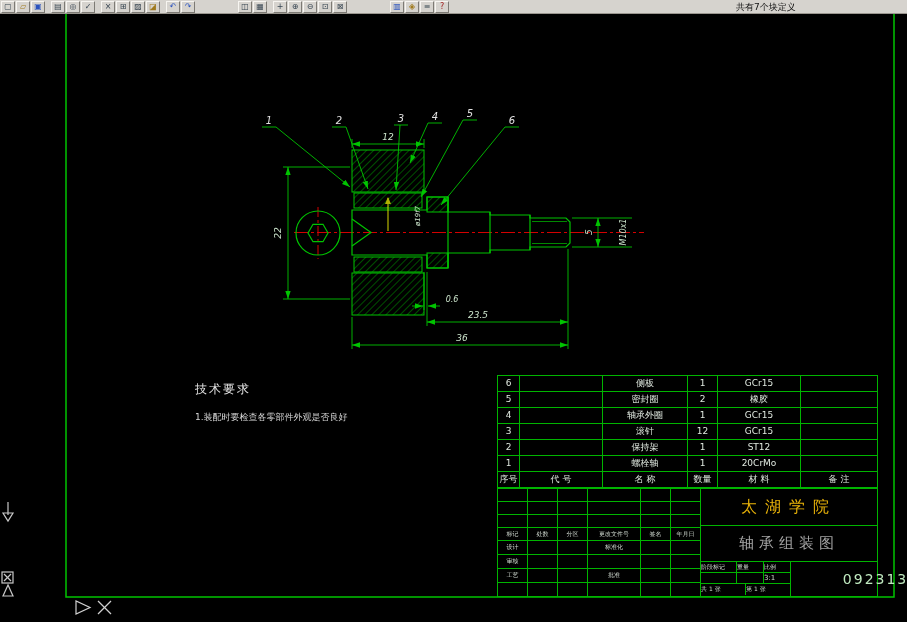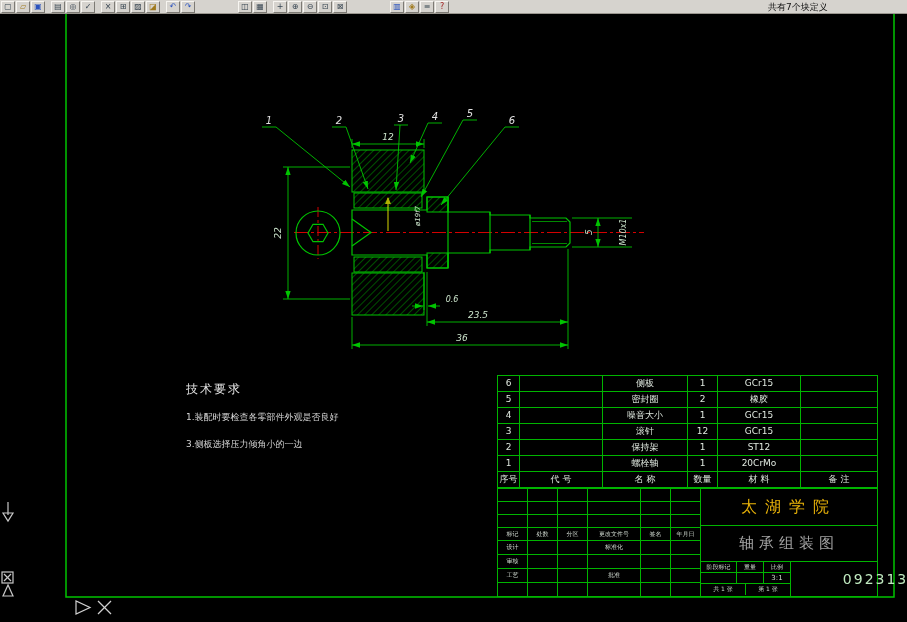--- a/index.html
+++ b/index.html
@@ -9,28 +9,28 @@
   .toolbar{position:absolute;top:0;left:0;width:907px;height:14px;background:#d6d3ce;
            border-bottom:1px solid #9a968f;display:flex;align-items:flex-start;padding:1px 0 0 1px;box-sizing:border-box;}
   .tbtn{width:14px;height:12px;flex:0 0 auto;background:#d6d3ce;border:1px solid;margin-right:1px;
         border-color:#f7f5f1 #7d7a74 #7d7a74 #f7f5f1;box-sizing:border-box;overflow:hidden;cursor:default;}
   .tbtn span{display:block;font-size:8px;line-height:10px;text-align:center;color:#34424f;}
   .tsep{width:5px;height:12px;flex:0 0 auto;}
   .tgap{width:42px;height:12px;flex:0 0 auto;}
   .c-gold span{color:#a07a1e;}
   .c-blue span{color:#2a52be;}
   .c-red span{color:#a02020;}
-  .tstatus{position:absolute;left:768px;top:1px;font-size:9px;color:#111;white-space:nowrap;}
+  .tstatus{position:absolute;left:736px;top:1px;font-size:9px;color:#111;white-space:nowrap;}
   
   svg.cad{position:absolute;left:0;top:14px;}
   svg text{font-family:"DejaVu Sans",sans-serif;}
   .dimtxt{font-style:italic;fill:#cde6cd;}
   .baltxt{font-style:italic;fill:#e2e2e2;}
   
-  .techreq{position:absolute;left:186px;top:381px;color:#d4d4d4;}
+  .techreq{position:absolute;left:195px;top:381px;color:#d4d4d4;}
   .techreq .tr-title{font-size:12px;letter-spacing:2px;color:#e6e6e6;margin-bottom:5px;}
   .techreq .tr-line{font-size:9px;line-height:16px;white-space:nowrap;margin-top:11px;}
   
   .bom{position:absolute;left:497px;top:375px;width:381px;border:1px solid #00b400;border-bottom:none;box-sizing:border-box;}
   .bom-row{display:flex;height:16px;border-bottom:1px solid #00b400;box-sizing:border-box;}
   .bom-cell{border-right:1px solid #00b400;box-sizing:border-box;font-size:9px;line-height:15px;
             text-align:center;color:#dfe8df;overflow:hidden;white-space:nowrap;flex:0 0 auto;}
   .c0{width:22px}.c1{width:83px}.c2{width:85px}.c3{width:30px}.c4{width:83px}.c5{width:76px;border-right:none;flex:1 1 auto;}
   
   .tblock{position:absolute;left:497px;top:488px;width:381px;height:109px;border:1px solid #00b400;box-sizing:border-box;}
@@ -41,21 +41,21 @@
   .l0{width:30px}.l1{width:30px}.l2{width:30px}.l3{width:53px}.l4{width:30px}.l5{width:29px;border-right:none;flex:1 1 auto;}
   .tb-right{position:absolute;left:203px;top:0;right:0;height:100%;}
   .tb-school{height:37px;border-bottom:1px solid #00b400;display:flex;align-items:center;justify-content:center;
              color:#eab308;font-size:16px;letter-spacing:8px;box-sizing:border-box;}
   .tb-title{height:36px;border-bottom:1px solid #00b400;display:flex;align-items:center;justify-content:center;
             color:#a3a3a3;font-size:15px;letter-spacing:5px;box-sizing:border-box;}
   .tb-bottom{height:34px;display:flex;box-sizing:border-box;}
   .tb-bl{width:90px;border-right:1px solid #00b400;box-sizing:border-box;}
   .tb-blrow{display:flex;height:11px;border-bottom:1px solid #00b400;box-sizing:border-box;}
   .tb-blrow:last-child{border-bottom:none;}
-  .tb-blcell{font-size:6px;line-height:10px;color:#cfd8cf;text-align:center;border-right:1px solid #00b400;
+  .tb-blcell{font-size:6px;line-height:10px;color:#cfd8cf;text-align:left;border-right:1px solid #00b400;
              box-sizing:border-box;overflow:hidden;white-space:nowrap;flex:0 0 auto;}
   .b0{width:36px}.b1{width:27px}.b2{width:26px;border-right:none;flex:1 1 auto;}
   .bs{width:45px}.bs2{width:44px;border-right:none;flex:1 1 auto;}
   .tb-br{position:absolute;left:90px;right:0;bottom:0;height:34px;display:flex;align-items:center;justify-content:center;
          color:#bfe9bf;font-size:14px;letter-spacing:2px;}
   .tb-bwrap{position:relative;flex:1 1 auto;}
 </style>
 </head>
 <body>
 
@@ -273,21 +273,20 @@
         <polygon points="76,601 76,614 90,607.5"></polygon>
         <line x1="98" y1="601" x2="111" y2="614"></line>
           <line x1="111" y1="601" x2="98" y2="614"></line>
       </g>
     </g>
   </svg>
 
   <div class="techreq">
     <div class="tr-title">技术要求</div>
     <div class="tr-line">1.装配时要检查各零部件外观是否良好</div>
-    <div class="tr-line">3.侧板选择压力倾角小的一边</div>
   </div>
 
   <div class="bom">
     <div class="bom-row">
       <div class="bom-cell c0">6</div>
       <div class="bom-cell c1"></div>
       <div class="bom-cell c2">侧板</div>
       <div class="bom-cell c3">1</div>
       <div class="bom-cell c4">GCr15</div>
       <div class="bom-cell c5"></div>
@@ -296,21 +295,21 @@
       <div class="bom-cell c0">5</div>
       <div class="bom-cell c1"></div>
       <div class="bom-cell c2">密封圈</div>
       <div class="bom-cell c3">2</div>
       <div class="bom-cell c4">橡胶</div>
       <div class="bom-cell c5"></div>
     </div>
     <div class="bom-row">
       <div class="bom-cell c0">4</div>
       <div class="bom-cell c1"></div>
-      <div class="bom-cell c2">噪音大小</div>
+      <div class="bom-cell c2">轴承外圈</div>
       <div class="bom-cell c3">1</div>
       <div class="bom-cell c4">GCr15</div>
       <div class="bom-cell c5"></div>
     </div>
     <div class="bom-row">
       <div class="bom-cell c0">3</div>
       <div class="bom-cell c1"></div>
       <div class="bom-cell c2">滚针</div>
       <div class="bom-cell c3">12</div>
       <div class="bom-cell c4">GCr15</div>

